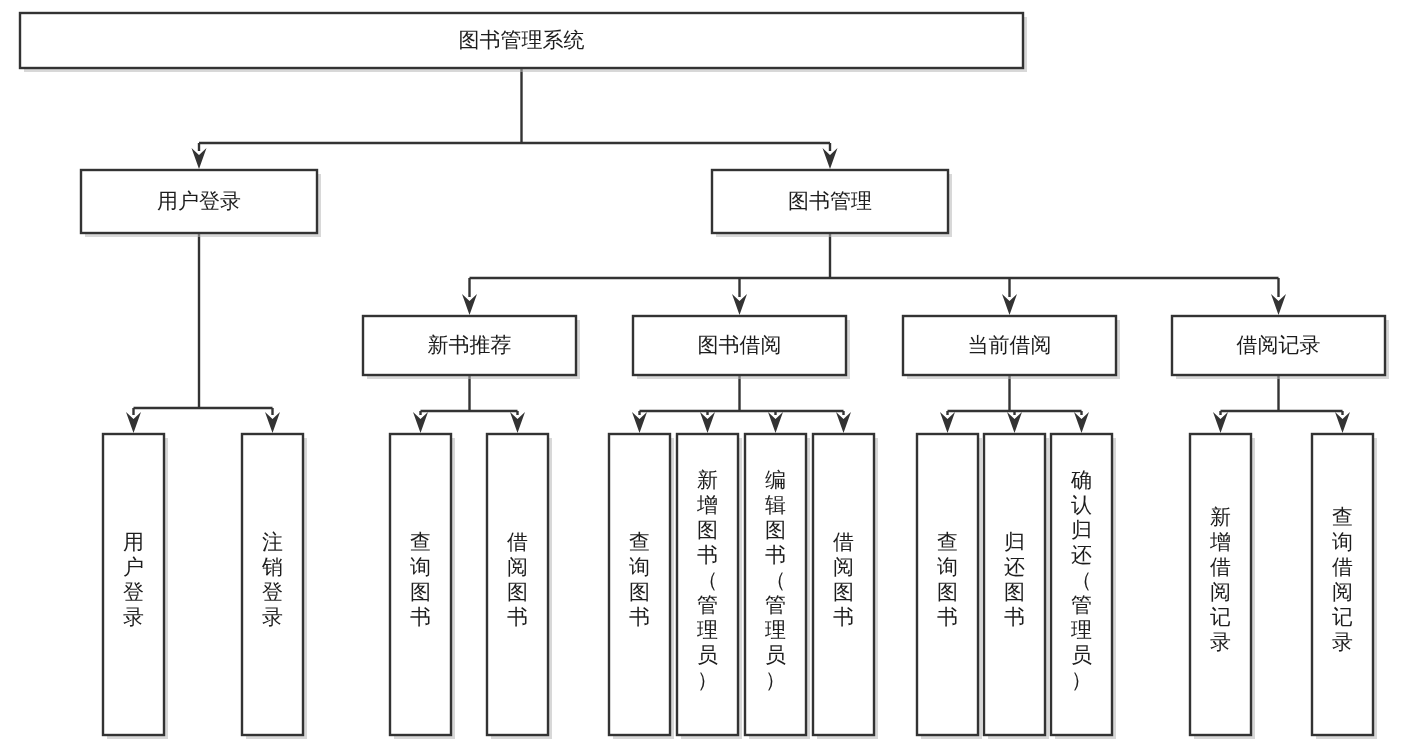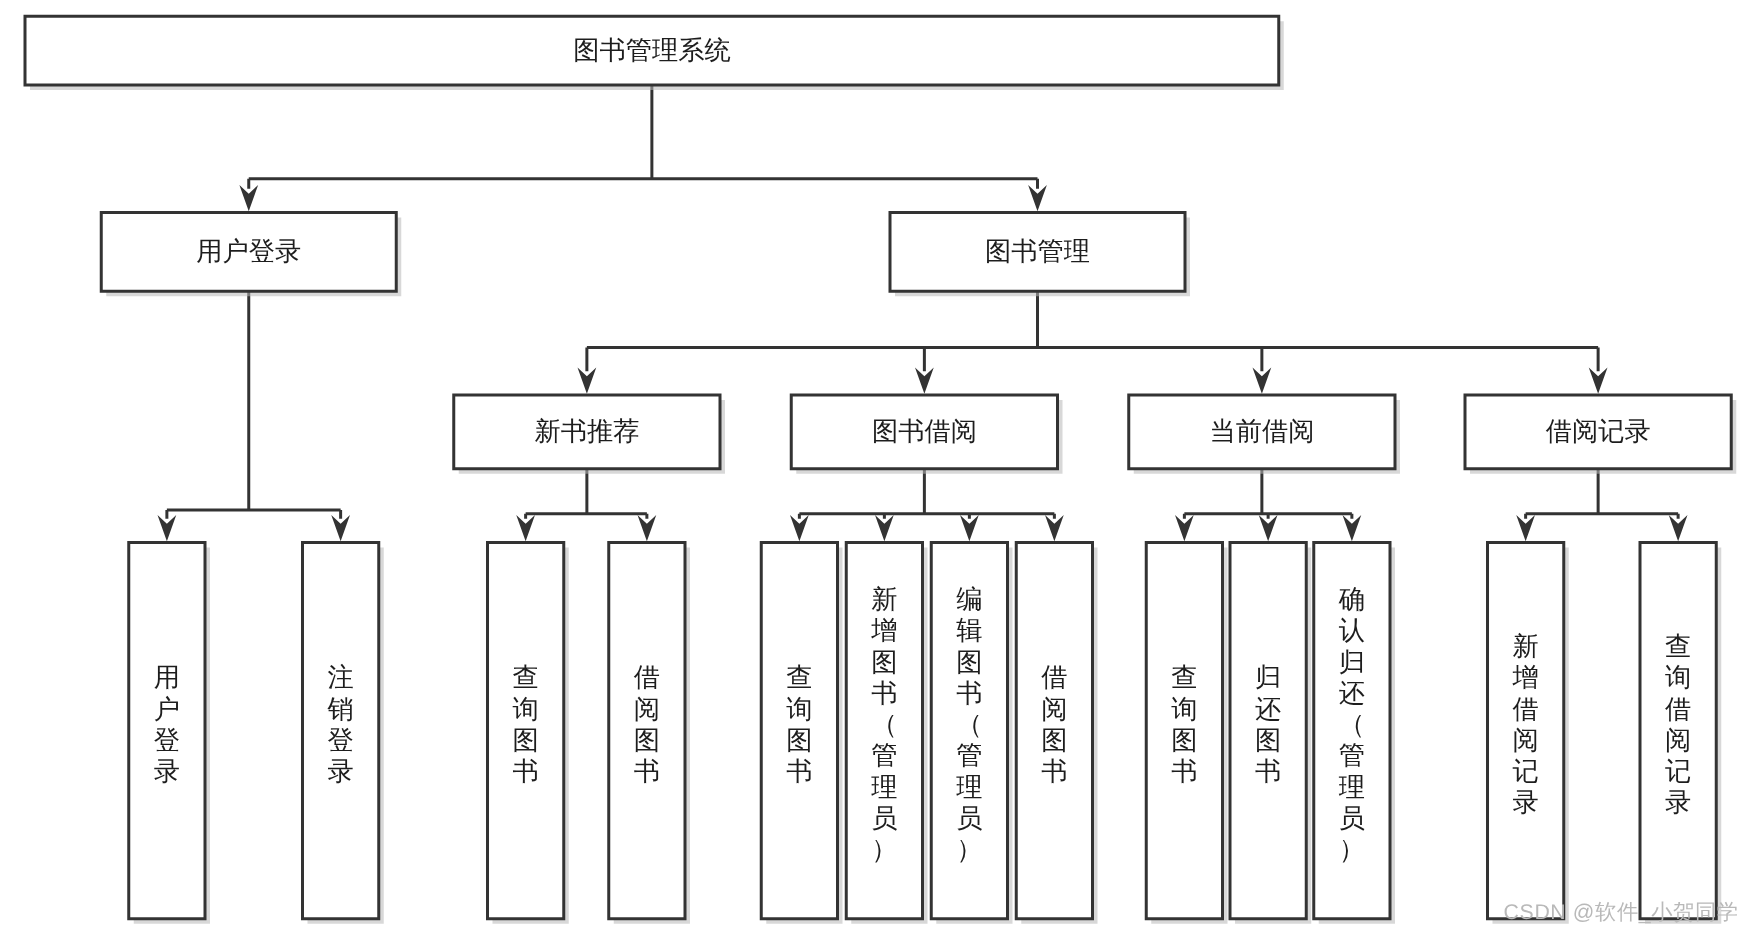--- a/index.html
+++ b/index.html
@@ -237,14 +237,13 @@
           <rect class="node-box" x="1190" y="434" width="61" height="301"></rect>
           <text class="node-label-vertical" x="1220.5"><tspan x="1220.5" y="524">新</tspan><tspan x="1220.5" y="549">增</tspan><tspan x="1220.5" y="574">借</tspan><tspan x="1220.5" y="599">阅</tspan><tspan x="1220.5" y="624">记</tspan><tspan x="1220.5" y="649">录</tspan></text>
         </g>
         <g>
           <rect class="node-shadow" x="1316" y="438" width="61" height="301"></rect>
           <rect class="node-box" x="1312" y="434" width="61" height="301"></rect>
           <text class="node-label-vertical" x="1342.5"><tspan x="1342.5" y="524">查</tspan><tspan x="1342.5" y="549">询</tspan><tspan x="1342.5" y="574">借</tspan><tspan x="1342.5" y="599">阅</tspan><tspan x="1342.5" y="624">记</tspan><tspan x="1342.5" y="649">录</tspan></text>
         </g>
       </g>
   </svg>
-  <div class="watermark">CSDN @软件_小贺同学</div>
 </div>
 
 </body></html>

